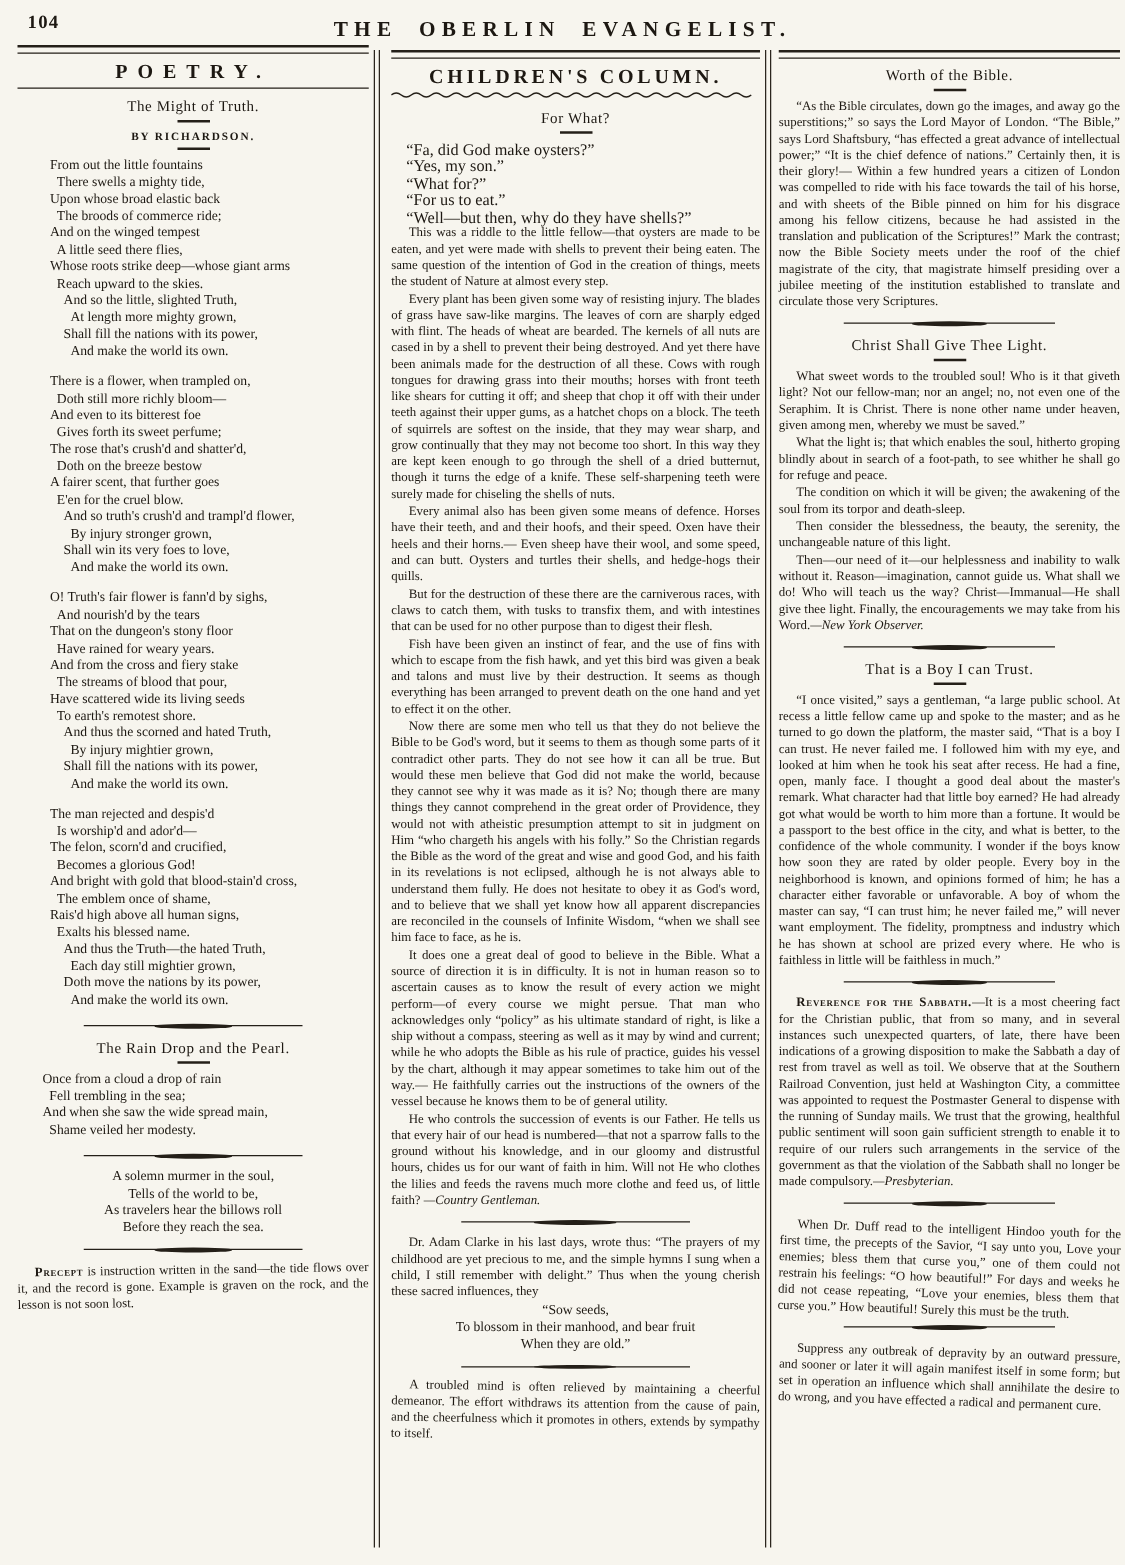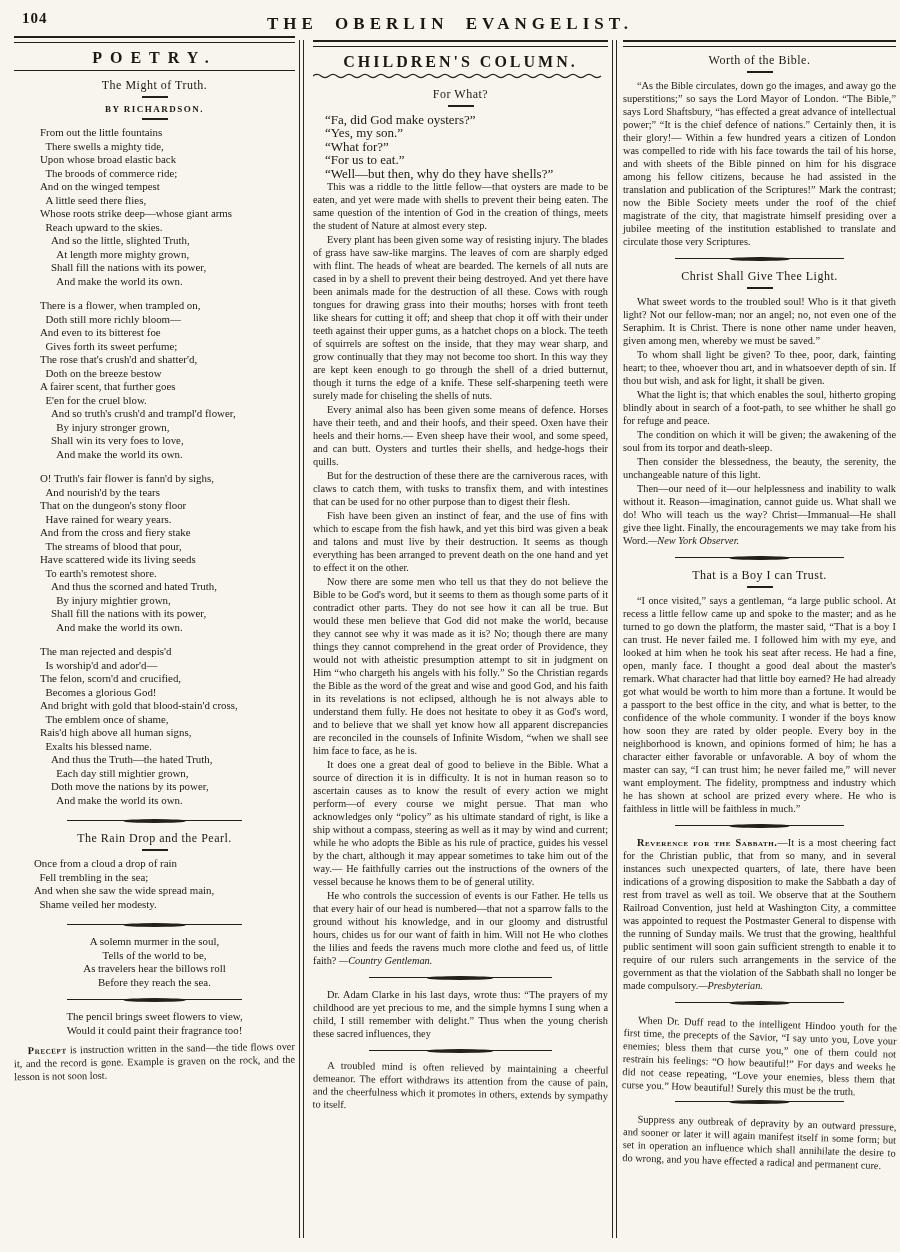--- a/index.html
+++ b/index.html
@@ -132,24 +132,20 @@
 
     <div class="stanza verse-center" style="padding-left:0;margin-bottom:4px;">
         <div class="pline">A solemn murmer in the soul,</div>
         <div class="pline">Tells of the world to be,</div>
         <div class="pline">As travelers hear the billows roll</div>
         <div class="pline">Before they reach the sea.</div>
       </div>
 
     <div class="sep"></div>
 
-    <div class="stanza verse-center" style="padding-left:0;margin-bottom:5px;">
-        <div class="pline">The pencil brings sweet flowers to view,</div>
-        <div class="pline">Would it could paint their fragrance too!</div>
-      </div>
 
     <p class="para tilt-l"><span class="lead-sc">Precept</span><span> is instruction written in the sand—the tide flows over it, and the record is gone.  Example is graven on the rock, and the lesson is not soon lost.</span></p>
   </div>
 
   <div class="col col2">
     <div class="dblrule"></div>
     <div class="col-title">CHILDREN'S COLUMN.</div>
     <svg class="wavy" width="295" height="8" viewBox="0 0 295 8">
       <path d="M0 4 q4 -3.2 8 0 t8 0 t8 0 t8 0 t8 0 t8 0 t8 0 t8 0 t8 0 t8 0 t8 0 t8 0 t8 0 t8 0 t8 0 t8 0 t8 0 t8 0 t8 0 t8 0 t8 0 t8 0 t8 0 t8 0 t8 0 t8 0 t8 0 t8 0 t8 0 t8 0 t8 0 t8 0 t8 0 t8 0 t8 0 t8 0" fill="none" stroke="#241f18" stroke-width="1.2"></path>
     </svg>
@@ -169,38 +165,42 @@
     <p class="para">Every animal also has been given some means of defence.  Horses have their teeth, and and their hoofs, and their speed.  Oxen have their heels and their horns.— Even sheep have their wool, and some speed, and can butt.  Oysters and turtles their shells, and hedge-hogs their quills.</p>
     <p class="para">But for the destruction of these there are the carniverous races, with claws to catch them, with tusks to transfix them, and with intestines that can be used for no other purpose than to digest their flesh.</p>
     <p class="para">Fish have been given an instinct of fear, and the use of fins with which to escape from the fish hawk, and yet this bird was given a beak and talons and must live by their destruction.  It seems as though everything has been arranged to prevent death on the one hand and yet to effect it on the other.</p>
     <p class="para">Now there are some men who tell us that they do not believe the Bible to be God's word, but it seems to them as though some parts of it contradict other parts.  They do not see how it can all be true.  But would these men believe that God did not make the world, because they cannot see why it was made as it is?  No; though there are many things they cannot comprehend in the great order of Providence, they would not with atheistic presumption attempt to sit in judgment on Him “who chargeth his angels with his folly.”  So the Christian regards the Bible as the word of the great and wise and good God, and his faith in its revelations is not eclipsed, although he is not always able to understand them fully.  He does not hesitate to obey it as God's word, and to believe that we shall yet know how all apparent discrepancies are reconciled in the counsels of Infinite Wisdom, “when we shall see him face to face, as he is.</p>
     <p class="para">It does one a great deal of good to believe in the Bible.  What a source of direction it is in difficulty.  It is not in human reason so to ascertain causes as to know the result of every action we might perform—of every course we might persue.  That man who acknowledges only “policy” as his ultimate standard of right, is like a ship without a compass, steering as well as it may by wind and current; while he who adopts the Bible as his rule of practice, guides his vessel by the chart, although it may appear sometimes to take him out of the way.— He faithfully carries out the instructions of the owners of the vessel because he knows them to be of general utility.</p>
     <p class="para"><span>He who controls the succession of events is our Father.  He tells us that every hair of our head is numbered—that not a sparrow falls to the ground without his knowledge, and in our gloomy and distrustful hours, chides us for our want of faith in him.  Will not He who clothes the lilies and feeds the ravens much more clothe and feed us, of little faith? </span><span class="attr">—Country Gentleman.</span></p>
 
     <div class="sep"></div>
 
     <p class="para">Dr. Adam Clarke in his last days, wrote thus: “The prayers of my childhood are yet precious to me, and the simple hymns I sung when a child, I still remember with delight.”  Thus when the young cherish these sacred influences, they</p>
+    <div class="verse-center">
+        <div class="pline">“Sow seeds,</div>
+        <div class="pline">To blossom in their manhood, and bear fruit</div>
+        <div class="pline">When they are old.”</div>
+      </div>
 
     <div class="sep"></div>
 
     <p class="para tilt-r1">A troubled mind is often relieved by maintaining a cheerful demeanor.  The effort withdraws its attention from the cause of pain, and the cheerfulness which it promotes in others, extends by sympathy to itself.</p>
   </div>
 
   <div class="col col3">
     <div class="dblrule"></div>
     <div class="art-title" style="margin-top:3px;">Worth of the Bible.</div>
     <div class="dash"></div>
     <p class="para">“As the Bible circulates, down go the images, and away go the superstitions;” so says the Lord Mayor of London.  “The Bible,” says Lord Shaftsbury, “has effected a great advance of intellectual power;” “It is the chief defence of nations.”  Certainly then, it is their glory!— Within a few hundred years a citizen of London was compelled to ride with his face towards the tail of his horse, and with sheets of the Bible pinned on him for his disgrace among his fellow citizens, because he had assisted in the translation and publication of the Scriptures!”  Mark the contrast; now the Bible Society meets under the roof of the chief magistrate of the city, that magistrate himself presiding over a jubilee meeting of the institution established to translate and circulate those very Scriptures.</p>
 
     <div class="sep"></div>
 
     <div class="art-title">Christ Shall Give Thee Light.</div>
     <div class="dash"></div>
     <p class="para">What sweet words to the troubled soul!  Who is it that giveth light?  Not our fellow-man; nor an angel; no, not even one of the Seraphim.  It is Christ.  There is none other name under heaven, given among men, whereby we must be saved.”</p>
-    <p class="para">To whom shall light be given?  To thee, poor, dark, fainting heart; to thee, whoever thou art, and in whatsoever depth of sin.  If thou but wish, and ask for light, it shall be given.</p>
     <p class="para">What the light is; that which enables the soul, hitherto groping blindly about in search of a foot-path, to see whither he shall go for refuge and peace.</p>
     <p class="para">The condition on which it will be given; the awakening of the soul from its torpor and death-sleep.</p>
     <p class="para">Then consider the blessedness, the beauty, the serenity, the unchangeable nature of this light.</p>
     <p class="para"><span>Then—our need of it—our helplessness and inability to walk without it.  Reason—imagination, cannot guide us.  What shall we do!  Who will teach us the way?  Christ—Immanual—He shall give thee light.  Finally, the encouragements we may take from his Word.</span><span class="attr">—New York Observer.</span></p>
 
     <div class="sep"></div>
 
     <div class="art-title">That is a Boy I can Trust.</div>
     <div class="dash"></div>
     <p class="para">“I once visited,” says a gentleman, “a large public school.  At recess a little fellow came up and spoke to the master; and as he turned to go down the platform, the master said, “That is a boy I can trust.  He never failed me.  I followed him with my eye, and looked at him when he took his seat after recess.  He had a fine, open, manly face.  I thought a good deal about the master's remark.  What character had that little boy earned?  He had already got what would be worth to him more than a fortune.  It would be a passport to the best office in the city, and what is better, to the confidence of the whole community.  I wonder if the boys know how soon they are rated by older people.  Every boy in the neighborhood is known, and opinions formed of him; he has a character either favorable or unfavorable.  A boy of whom the master can say, “I can trust him; he never failed me,” will never want employment.  The fidelity, promptness and industry which he has shown at school are prized every where.  He who is faithless in little will be faithless in much.”</p>

